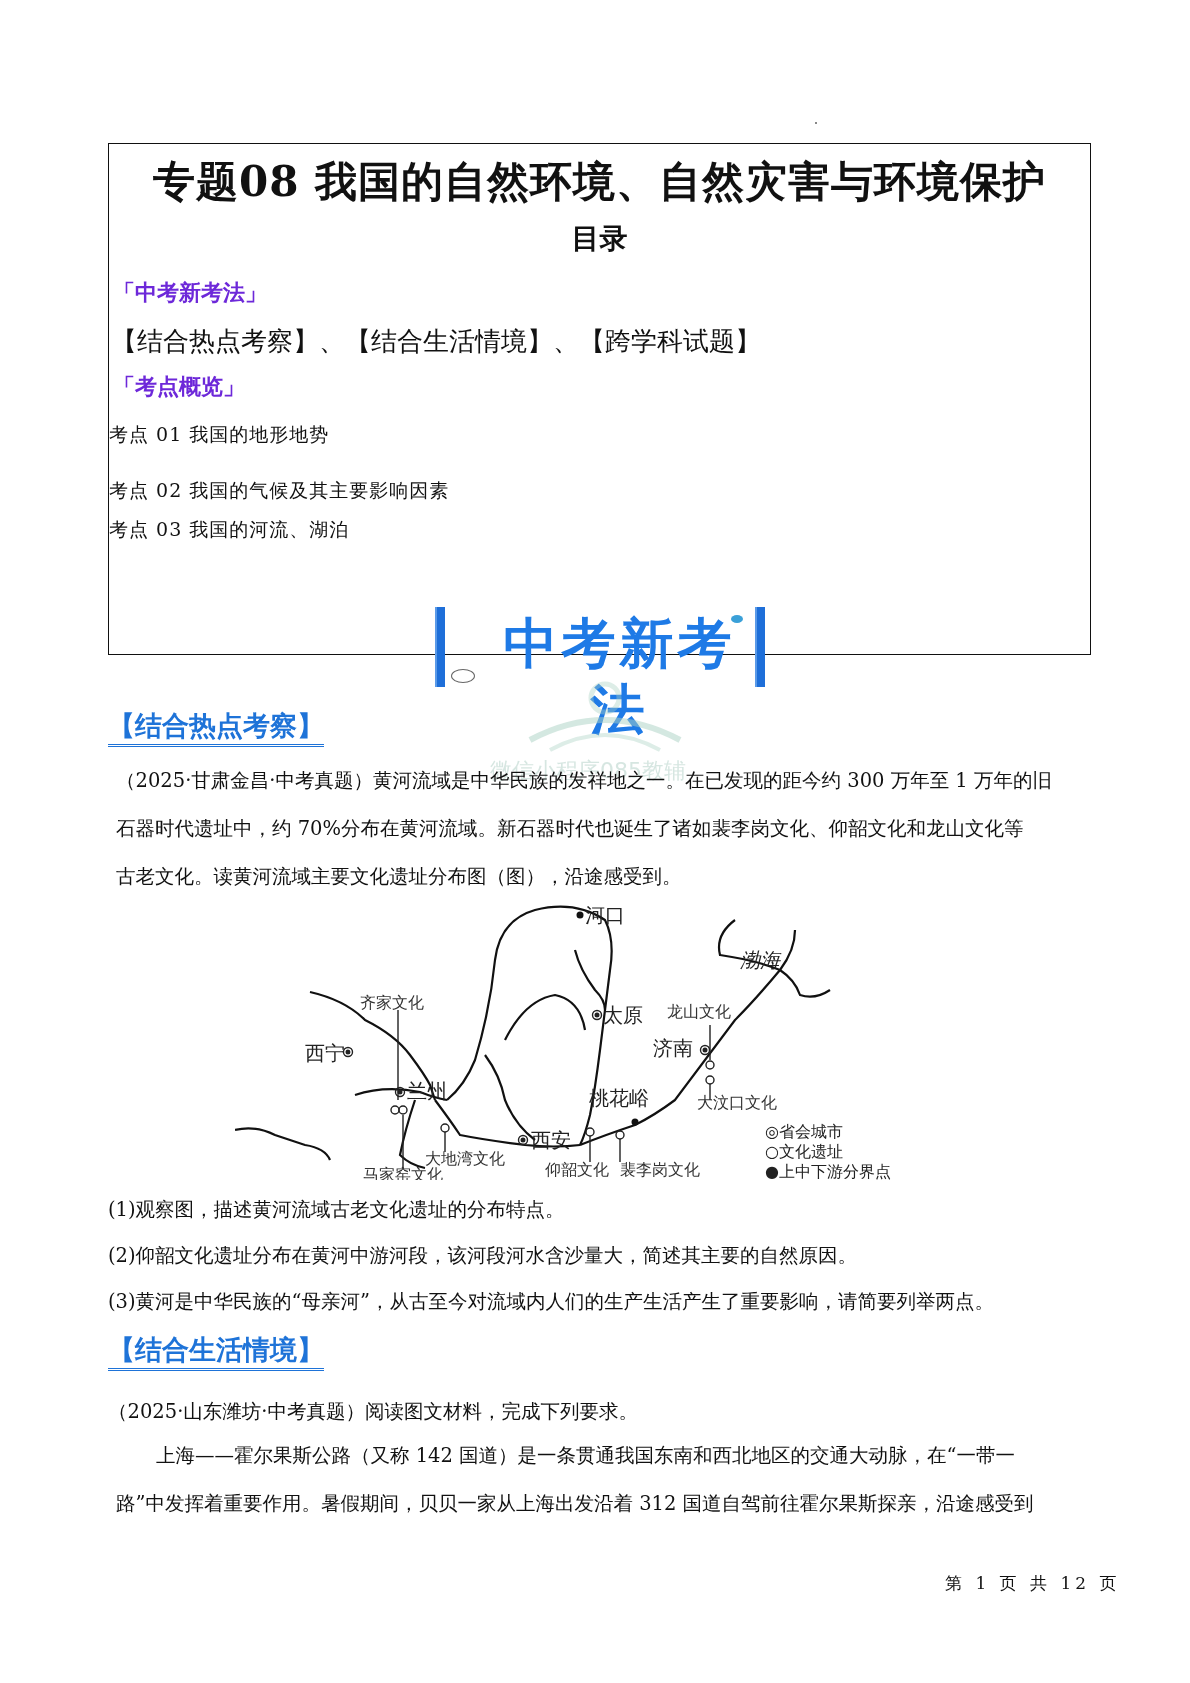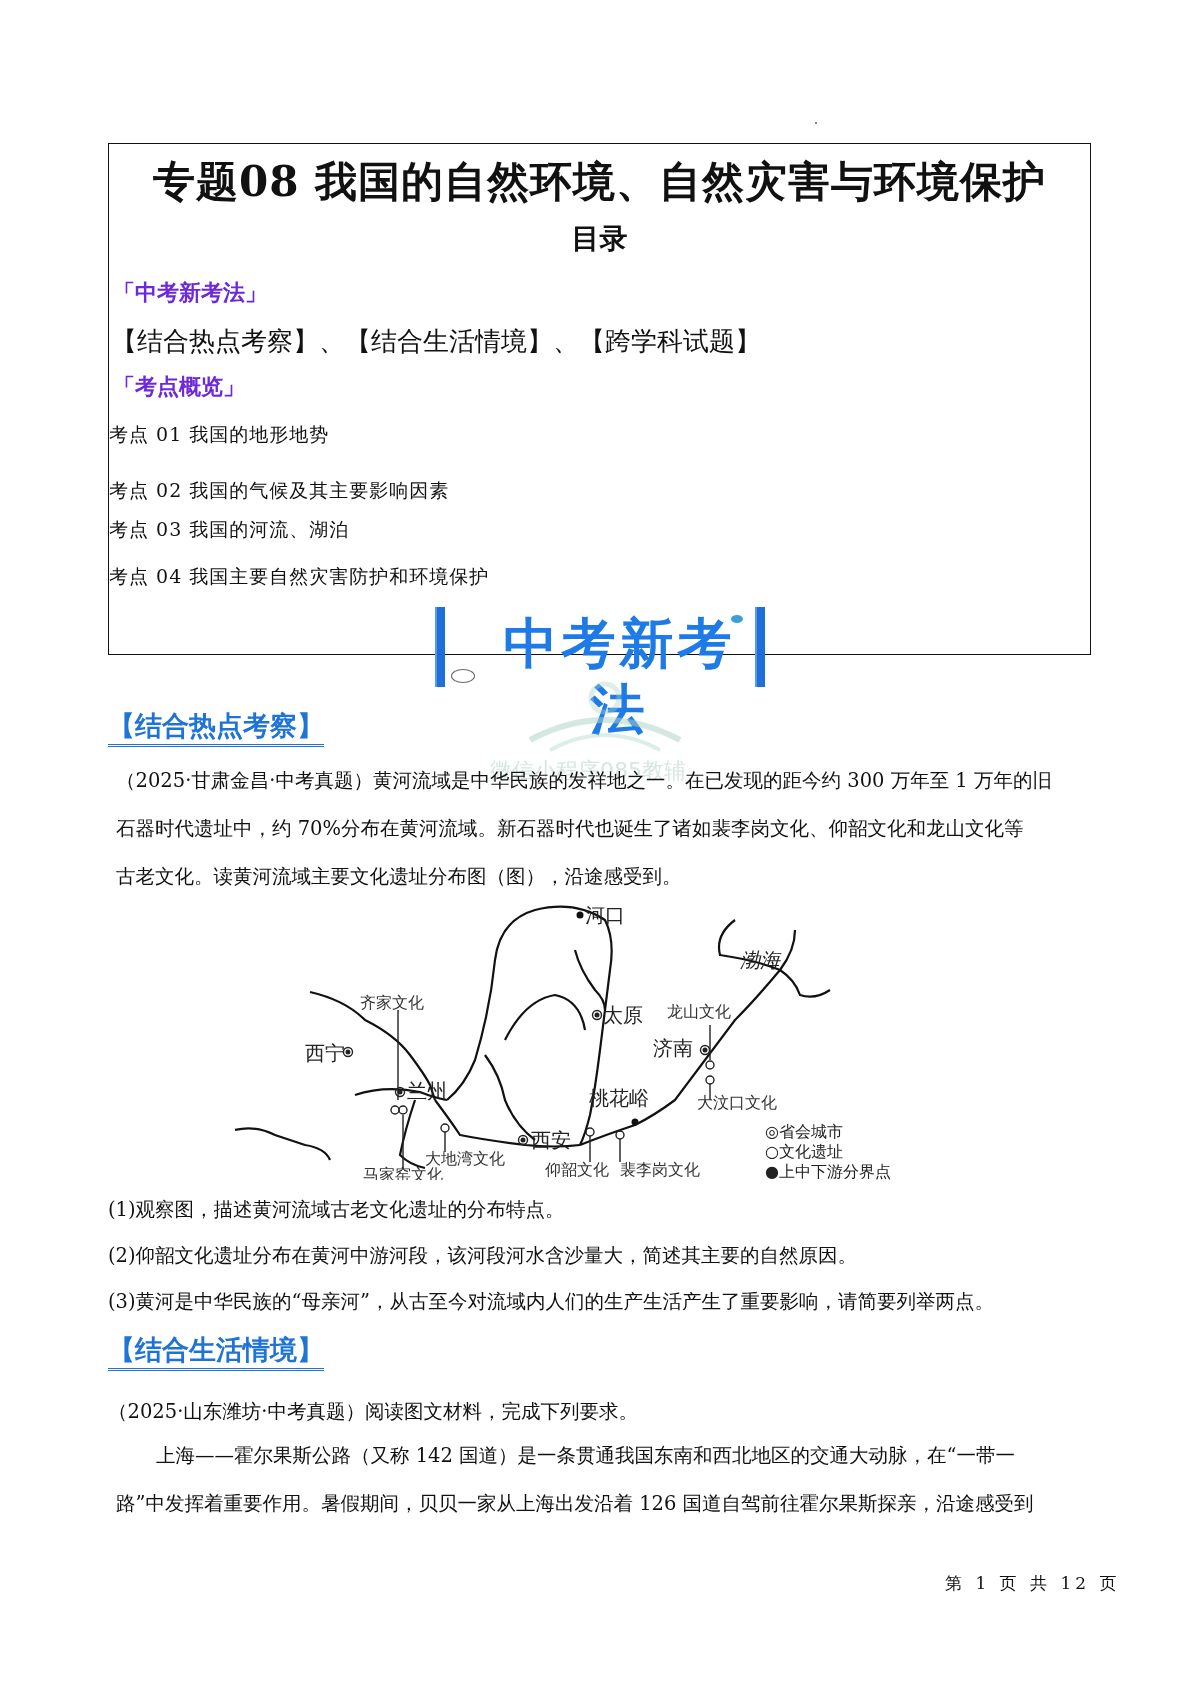--- a/index.html
+++ b/index.html
@@ -58,21 +58,20 @@
 
   <div class="toc-box">
     <div class="doc-title">专题08  我国的自然环境、自然灾害与环境保护</div>
     <div class="toc-heading">目录</div>
     <div class="blue-label" style="top:134px">「中考新考法」</div>
     <div class="tags-line">【结合热点考察】、【结合生活情境】、【跨学科试题】</div>
     <div class="blue-label" style="top:228px">「考点概览」</div>
     <div class="kaodian" style="top:278px">考点 01  我国的地形地势</div>
     <div class="kaodian" style="top:334px">考点 02  我国的气候及其主要影响因素</div>
     <div class="kaodian" style="top:373px">考点 03  我国的河流、湖泊</div>
-    <div class="kaodian" style="top:420px">考点 04  我国主要自然灾害防护和环境保护</div>
   </div>
 
   <div class="banner">
     <div class="bar l"></div>
     <div class="txt">中考新考法</div>
     <div class="deco"></div>
     <div class="oval"></div>
     <div class="bar r"></div>
   </div>
 
@@ -161,17 +160,17 @@
   <div class="q" style="top:1196px">(1)观察图，描述黄河流域古老文化遗址的分布特点。</div>
   <div class="q" style="top:1242px">(2)仰韶文化遗址分布在黄河中游河段，该河段河水含沙量大，简述其主要的自然原因。</div>
   <div class="q" style="top:1288px">(3)黄河是中华民族的“母亲河”，从古至今对流域内人们的生产生活产生了重要影响，请简要列举两点。</div>
 
   <div class="section-tag" style="top:1332px">【结合生活情境】</div>
 
   <div class="q" style="top:1398px">（2025·山东潍坊·中考真题）阅读图文材料，完成下列要求。</div>
 
   <div class="para" style="top:1432px">
     <span class="line indent">上海——霍尔果斯公路（又称 142 国道）是一条贯通我国东南和西北地区的交通大动脉，在“一带一</span>
-    <span class="line">路”中发挥着重要作用。暑假期间，贝贝一家从上海出发沿着 126 国道自驾前往霍尔果斯探亲，沿途感受到</span>
+    <span class="line">路”中发挥着重要作用。暑假期间，贝贝一家从上海出发沿着 312 国道自驾前往霍尔果斯探亲，沿途感受到</span>
   </div>
 
   <div class="footer">第 1 页 共 12 页</div>
 </div>
 
 </body></html>

